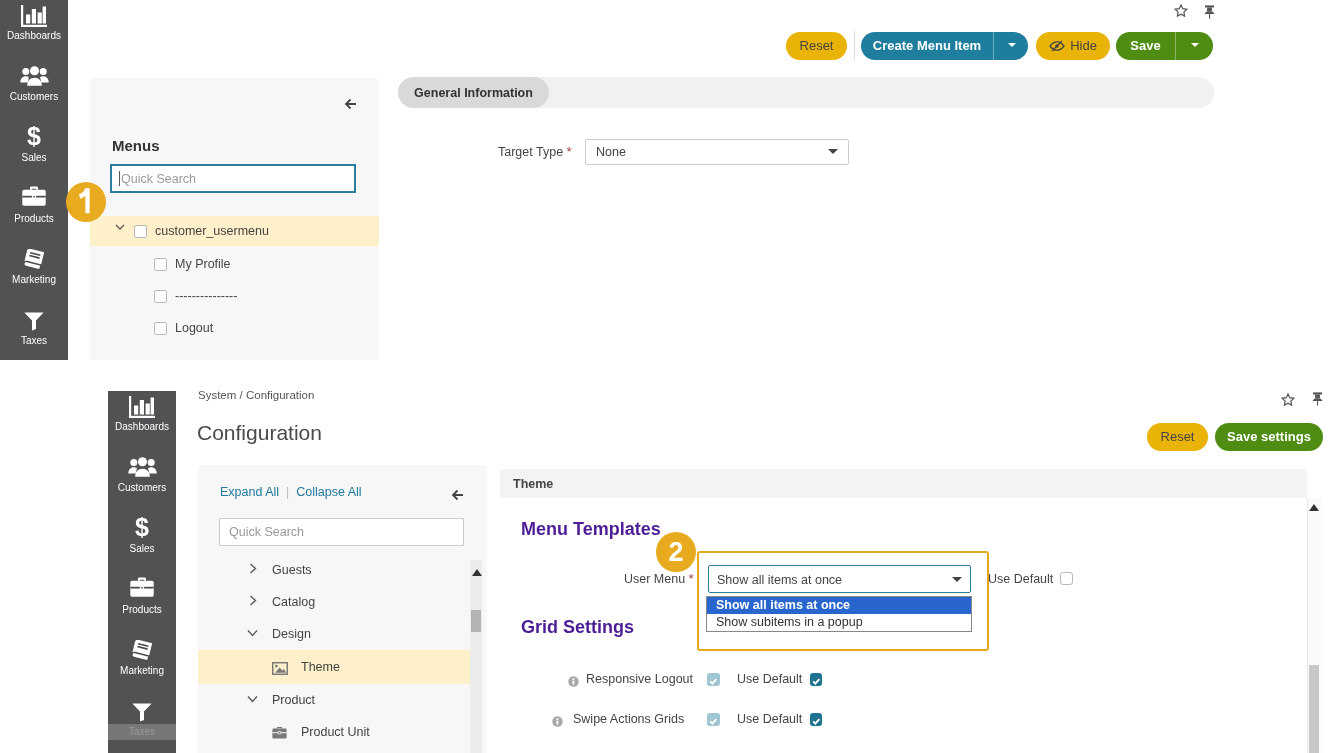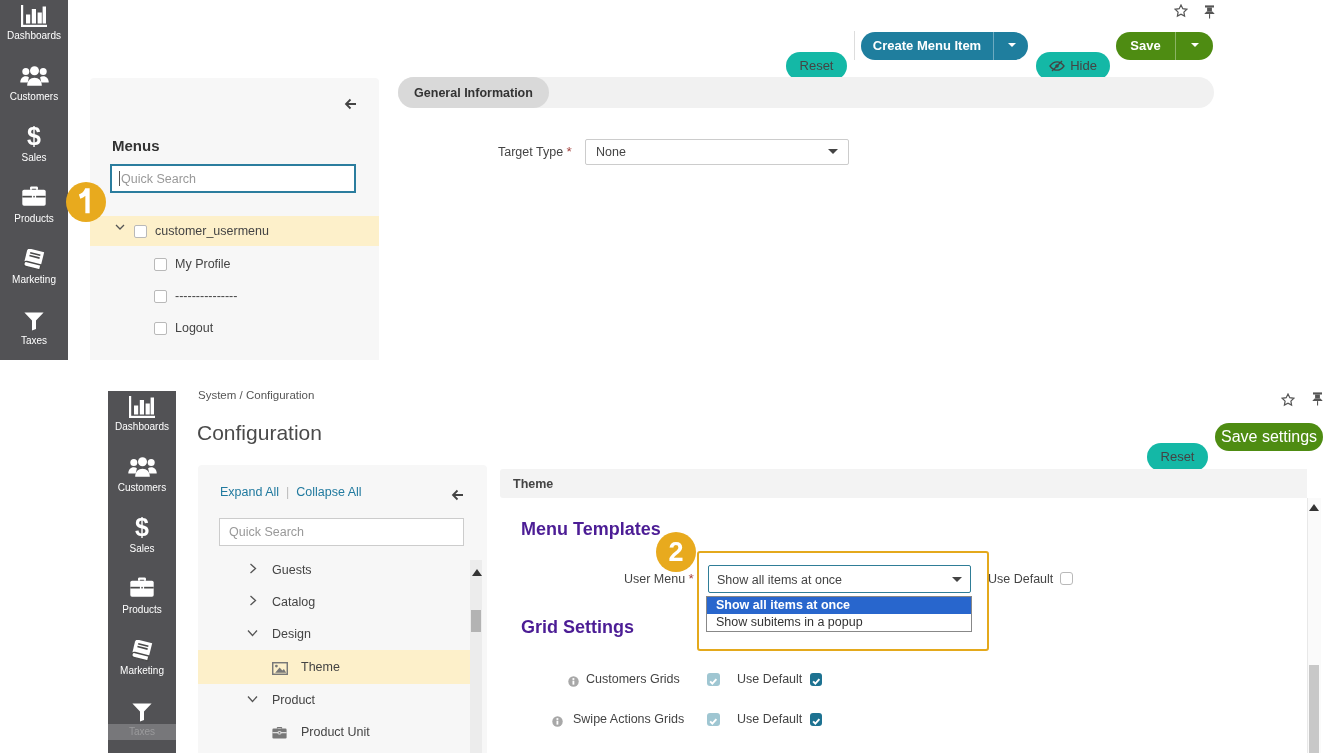--- a/index.html
+++ b/index.html
@@ -6,21 +6,21 @@
   body{font-family:"Liberation Sans",sans-serif;background:#fff;}
   #c{position:relative;width:1328px;height:753px;overflow:hidden;background:#fff;font-family:"Liberation Sans",sans-serif;}
   .abs{position:absolute;}
   
   .sb{position:absolute;width:68px;background:#525255;}
   .sbi{position:absolute;width:68px;text-align:center;color:#fff;}
   .sbi .lbl{font-size:10px;color:#fff;margin-top:3px;letter-spacing:0;}
   .sbi svg{display:block;margin:0 auto;}
   
   .btn{position:absolute;height:27px;border-radius:14px;font-size:13px;display:flex;align-items:center;justify-content:center;box-sizing:border-box;}
-  .btn-gray{background:#14b8a6;color:#444;margin-top:20px;}
+  .btn-gray{background:#eab308;color:#444;}
   .btn-teal{background:#1f7e9e;color:#fff;font-weight:bold;}
   .btn-green{background:#4e8c12;color:#fff;font-weight:bold;}
   .split{position:absolute;top:0;bottom:0;width:1px;background:rgba(255,255,255,.35);}
   .caret{width:0;height:0;border-left:4.2px solid transparent;border-right:4.2px solid transparent;border-top:4.8px solid #fff;}
   .caret-dark{width:0;height:0;border-left:5px solid transparent;border-right:5px solid transparent;border-top:6px solid #444;}
   
   .panel{position:absolute;background:#f7f7f7;}
   .input{position:absolute;background:#fff;box-sizing:border-box;display:flex;align-items:center;font-size:12.5px;color:#999;padding-left:9px;}
   .cb{position:absolute;width:13px;height:13px;background:#fff;border:1px solid #b9b9b9;border-radius:2px;box-sizing:border-box;}
   .trow{position:absolute;font-size:12.5px;color:#444;display:flex;align-items:center;}
@@ -253,21 +253,21 @@
         <path d="M7 1l1.8 3.7 4 .6-2.9 2.8.7 4L7 10.2 3.4 12.1l.7-4L1.2 5.3l4-.6z" fill="none" stroke="#555" stroke-width="1.2"></path>
       </svg></div>
   <div id="pin2" class="abs" style="left:1312px;top:392px;"><svg width="11" height="14" viewBox="0 0 11 14">
         <rect x="1" y="0.4" width="9" height="2.1" fill="#555"></rect>
         <rect x="3.1" y="2.5" width="4.8" height="4" fill="#555"></rect>
         <path d="M0.6 9.1V8.4l2-1.9h5.8l2 1.9v.7z" fill="#555"></path>
         <rect x="5" y="9.1" width="1.1" height="4.4" fill="#555"></rect>
       </svg></div>
 
   <div class="btn btn-gray" style="left:1147px;top:422.5px;width:61px;height:28px;">Reset</div>
-  <div class="btn btn-green" style="left:1215px;top:422.5px;width:108px;height:28px;font-weight:normal;font-size:16px;">Save settings</div>
+  <div class="btn btn-green" style="left:1215px;top:422.5px;width:108px;height:28px;font-weight:bold;font-size:13px;">Save settings</div>
 
   <div class="panel" style="left:198px;top:465px;width:289px;height:288px;border-radius:4px 4px 0 0;"></div>
   <div class="abs" style="left:220px;top:485px;font-size:12.5px;"><span class="teal-link">Expand All</span> <span style="color:#bbb;">&nbsp;|&nbsp;</span> <span class="teal-link">Collapse All</span></div>
   <div id="backarrow2" class="abs" style="left:451px;top:487px;"><svg width="13" height="12" viewBox="0 0 13 12">
         <path d="M12 6H2M6.5 1.5L2 6l4.5 4.5" fill="none" stroke="#444" stroke-width="1.8"></path>
       </svg></div>
   <div class="input" style="left:219px;top:518px;width:245px;height:28px;border:1px solid #ccc;">Quick Search</div>
 
   <div class="abs" style="left:470px;top:560px;width:12px;height:193px;background:#ececec;"></div>
   <div class="abs" style="left:472px;top:569px;width:0;height:0;border-left:5px solid transparent;border-right:5px solid transparent;border-bottom:7px solid #333;"></div>
@@ -337,21 +337,21 @@
   <div class="abs lbl13" style="left:988px;top:572px;">Use Default</div>
   <div class="cb" style="left:1060px;top:572px;width:12.5px;height:13px;border-radius:3px;"></div>
 
   <div class="h2" style="left:521px;top:617px;">Grid Settings</div>
 
   <div id="info1" class="abs" style="left:568px;top:673px;"><svg width="11" height="11" viewBox="0 0 12 12">
         <circle cx="6" cy="6" r="5.7" fill="#a8a8a8"></circle>
         <rect x="4.9" y="5.1" width="2" height="4.3" fill="#fff"></rect>
         <rect x="4.9" y="2.3" width="2" height="2" fill="#fff"></rect>
       </svg></div>
-  <div class="abs" style="left:586px;top:672px;font-size:12.5px;color:#444;">Customers Grids</div>
+  <div class="abs" style="left:586px;top:672px;font-size:12.5px;color:#444;">Responsive Logout</div>
   <div class="abs" style="left:707px;top:673px;width:12.5px;height:12.5px;background:#9fc6d2;border-radius:3px;"><svg width="12.5" height="12.5" viewBox="0 0 14 14">
         <path d="M3.5 7.2l2.5 2.5 4.5-5" fill="none" stroke="#fff" stroke-width="2.2"></path>
       </svg></div>
   <div class="abs lbl13" style="left:737px;top:672px;">Use Default</div>
   <div class="abs" style="left:809.5px;top:673px;width:12.5px;height:12.5px;background:#1d7291;border-radius:3px;"><svg width="12.5" height="12.5" viewBox="0 0 14 14">
         <path d="M3.5 7.2l2.5 2.5 4.5-5" fill="none" stroke="#fff" stroke-width="2.2"></path>
       </svg></div>
 
   <div id="info2" class="abs" style="left:552px;top:713px;"><svg width="11" height="11" viewBox="0 0 12 12">
         <circle cx="6" cy="6" r="5.7" fill="#a8a8a8"></circle>

